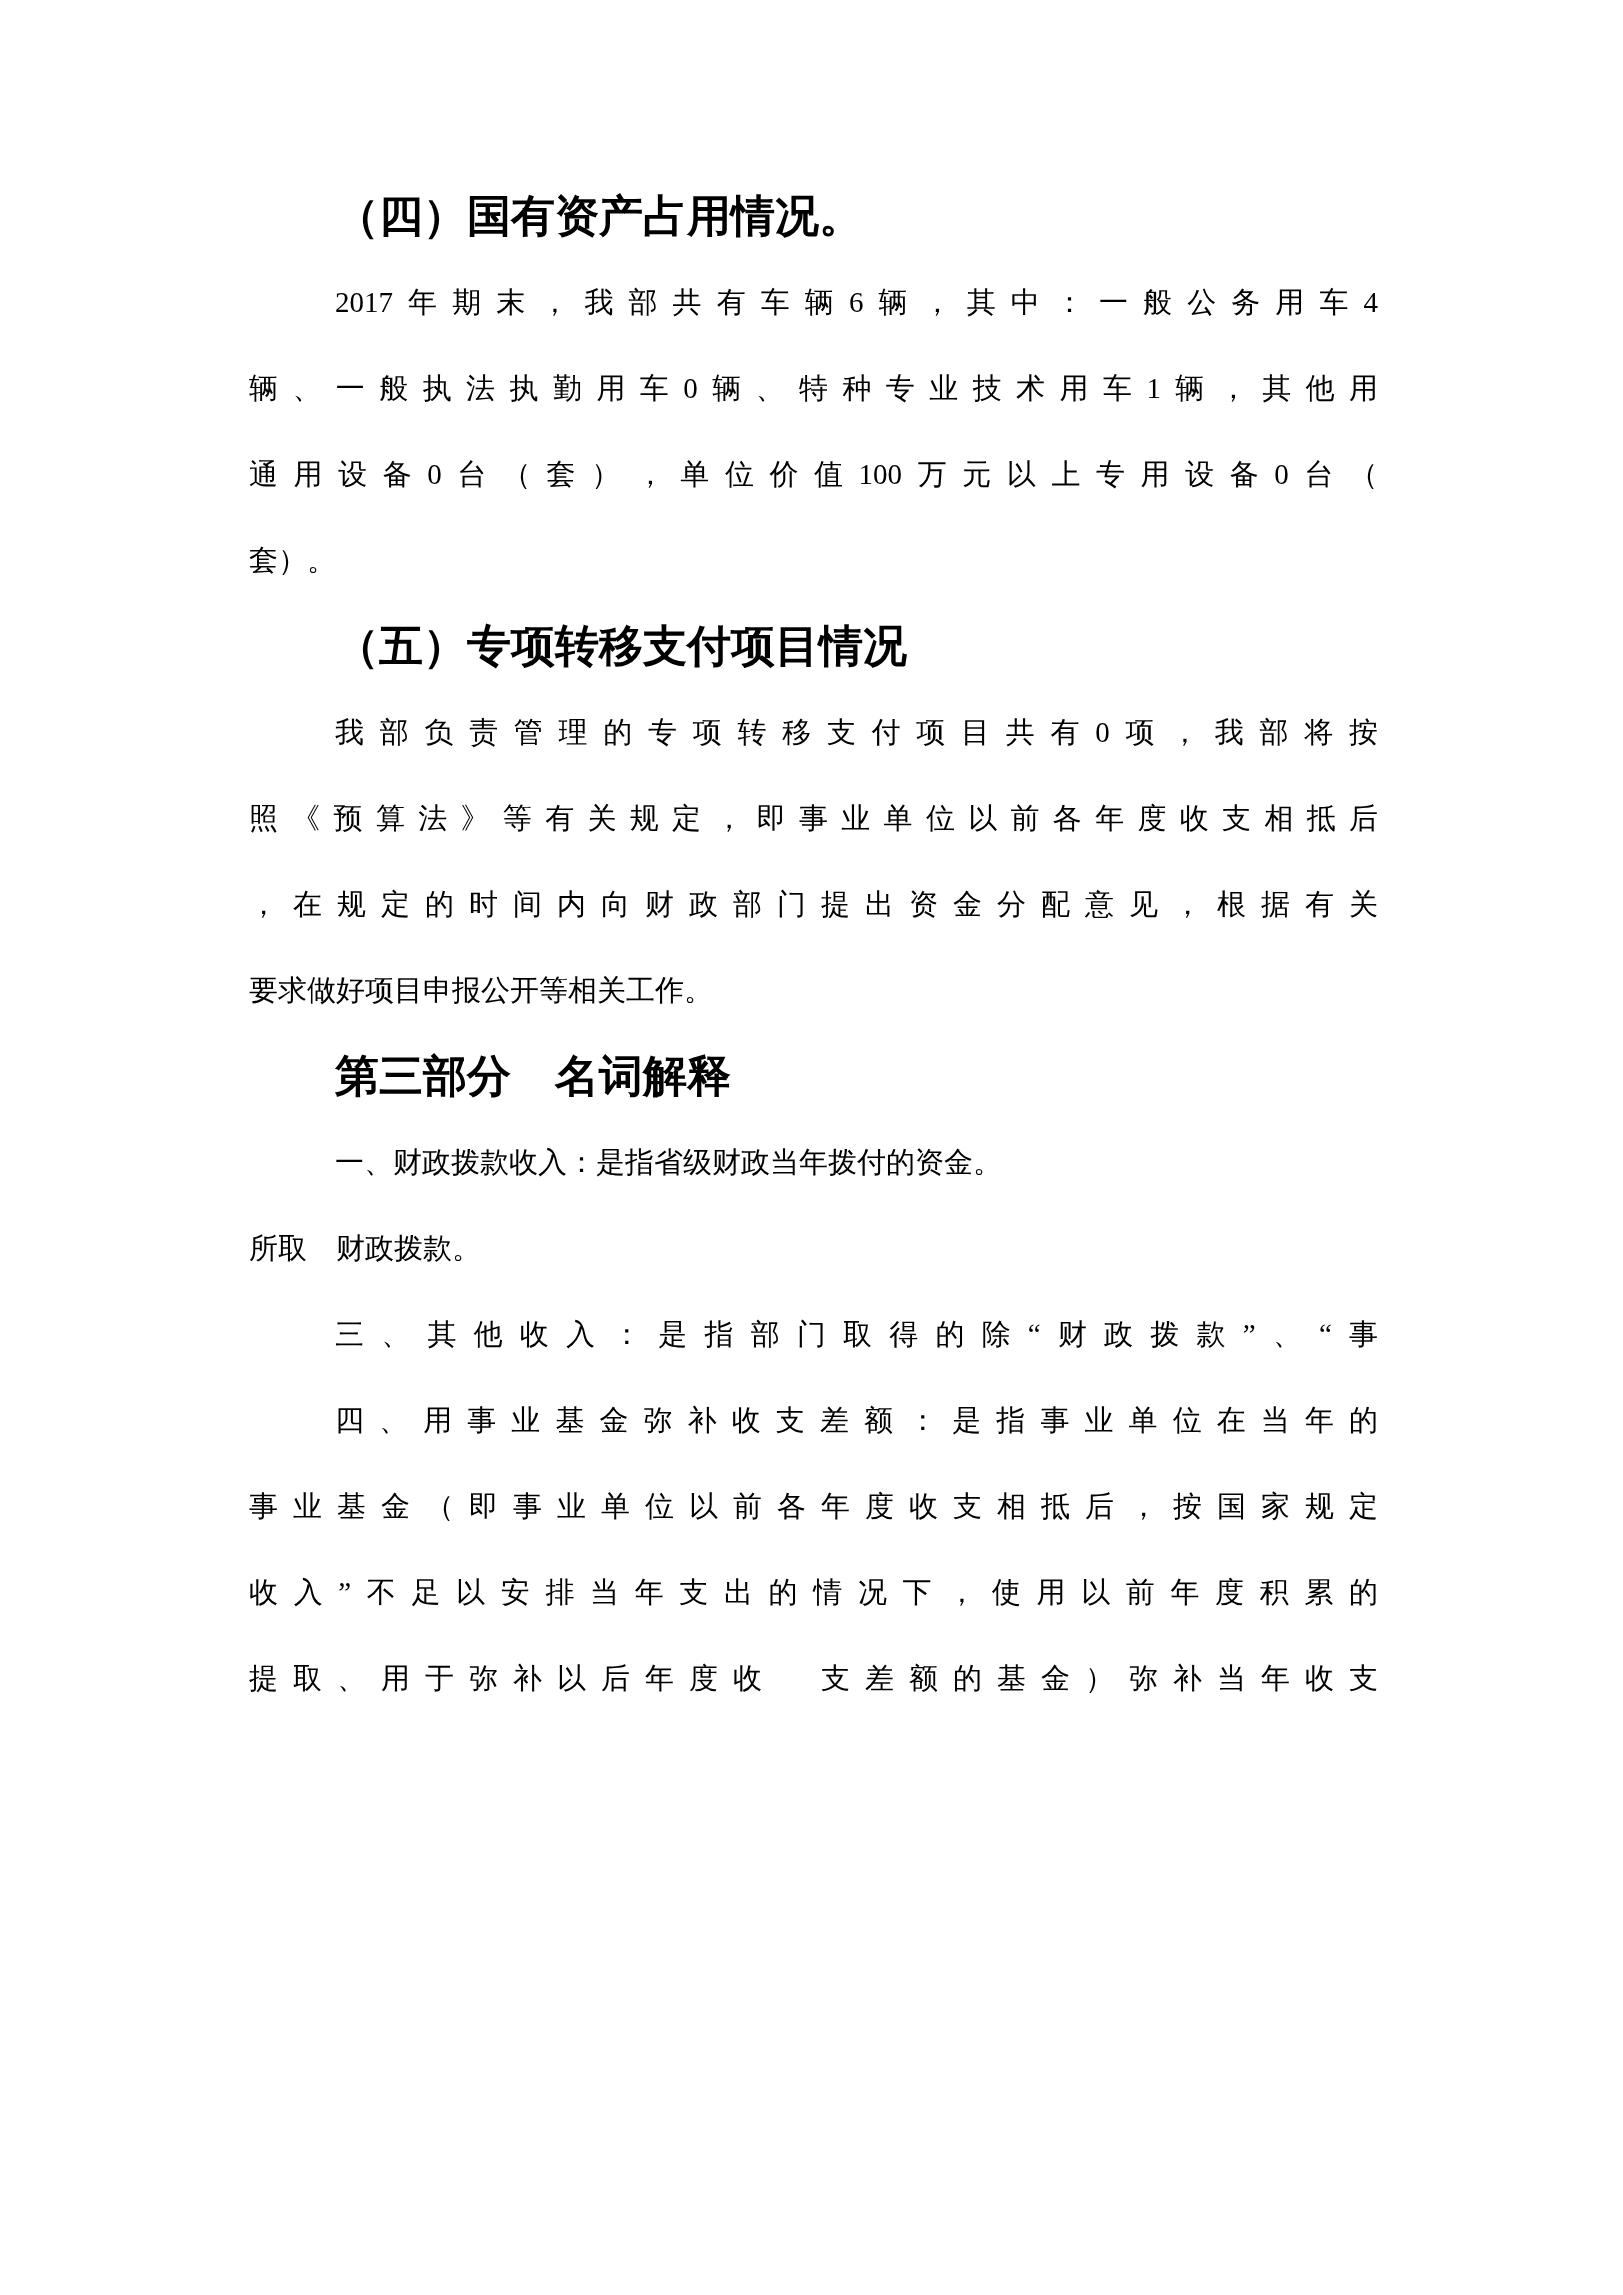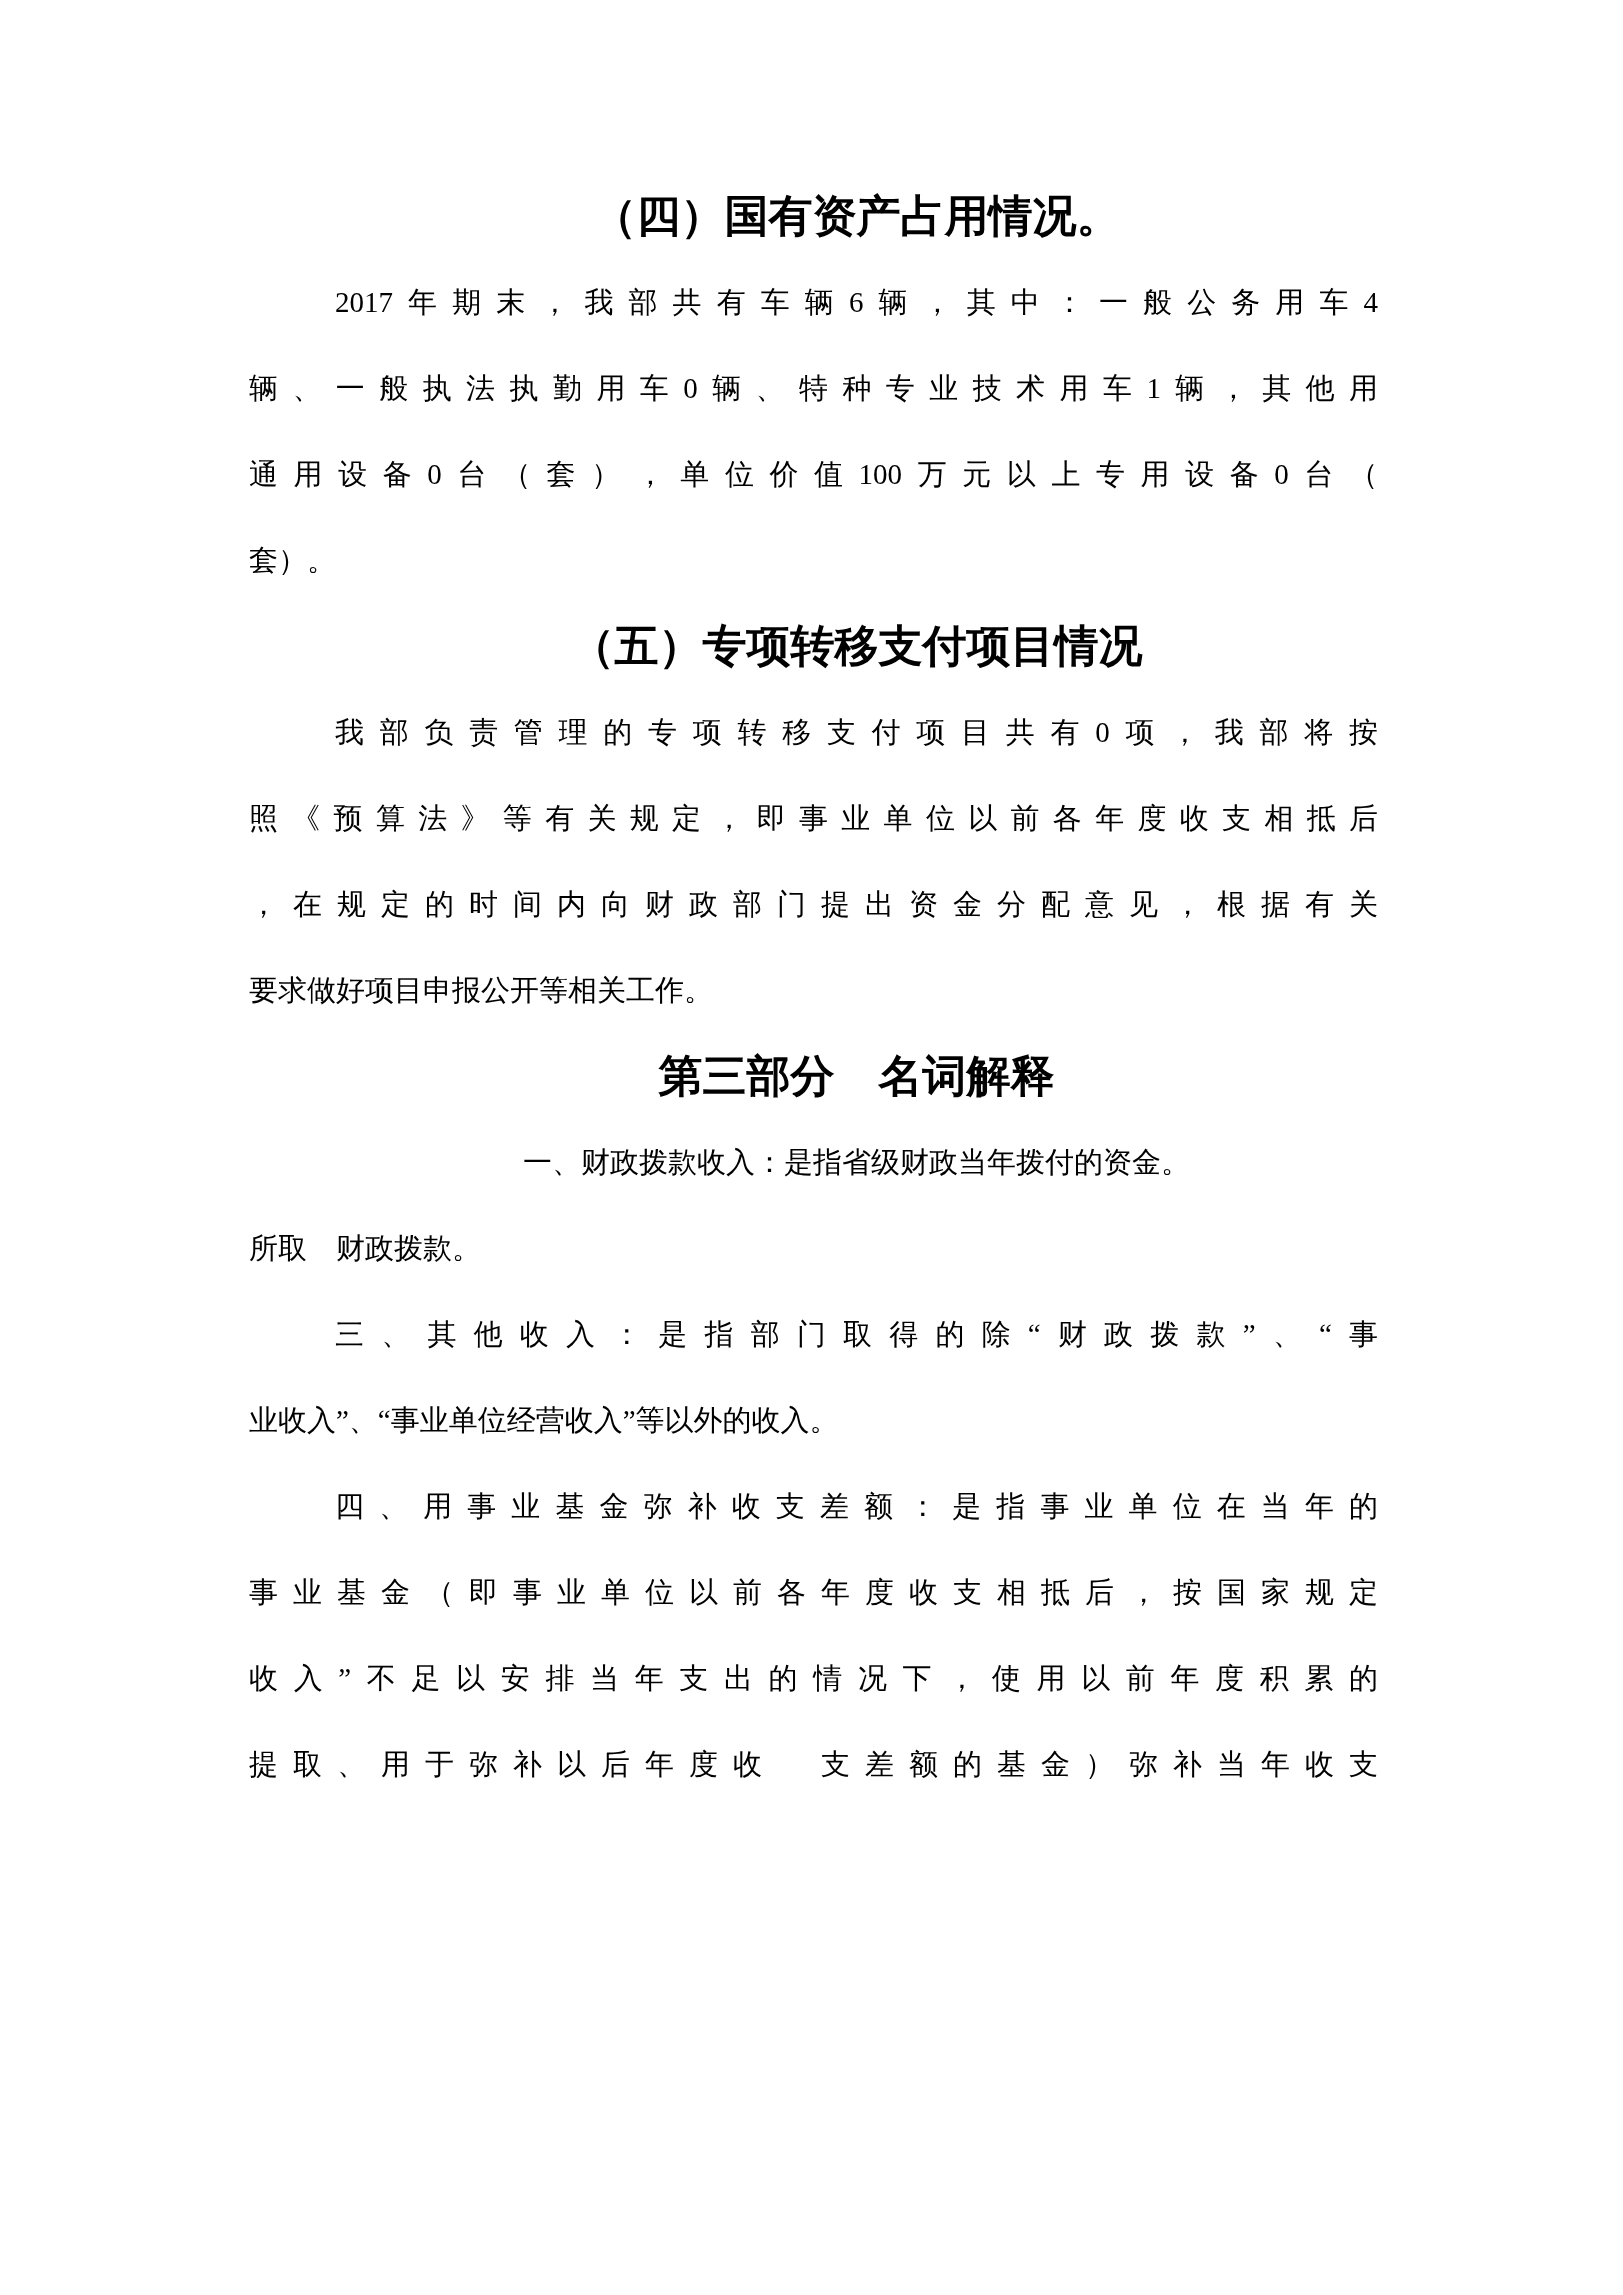--- a/index.html
+++ b/index.html
@@ -29,21 +29,20 @@
     font-family: "Liberation Serif", "DejaVu Serif", serif;
     text-align: left;
   }
   .heading {
     font-family: "Liberation Sans", "DejaVu Sans", sans-serif;
     font-weight: bold;
     font-size: 44px;
   }
   .indent {
     padding-left: 86px;
-    text-align: center;
   }
   .justify {
     text-align: justify;
     text-align-last: justify;
   }
 </style>
 </head>
 <body>
 
 <div class="page">
@@ -55,20 +54,19 @@
     <div class="line">套）。</div>
     <div class="line heading indent">（五）专项转移支付项目情况</div>
     <div class="line indent justify">我部负责管理的专项转移支付项目共有0项，我部将按</div>
     <div class="line justify">照《预算法》等有关规定，即事业单位以前各年度收支相抵后</div>
     <div class="line justify">，在规定的时间内向财政部门提出资金分配意见，根据有关</div>
     <div class="line">要求做好项目申报公开等相关工作。</div>
     <div class="line heading indent">第三部分　名词解释</div>
     <div class="line indent">一、财政拨款收入：是指省级财政当年拨付的资金。</div>
     <div class="line">所取　财政拨款。</div>
     <div class="line indent justify">三、其他收入：是指部门取得的除“财政拨款”、“事</div>
-    <div class="line">业收入”、“事业单位经营收入”等以外的收入。</div>
     <div class="line indent justify">四、用事业基金弥补收支差额：是指事业单位在当年的</div>
     <div class="line justify">事业基金（即事业单位以前各年度收支相抵后，按国家规定</div>
     <div class="line justify">收入”不足以安排当年支出的情况下，使用以前年度积累的</div>
     <div class="line justify">提取、用于弥补以后年度收　支差额的基金）弥补当年收支</div>
   </div>
 </div>
 
 
 </body></html>

